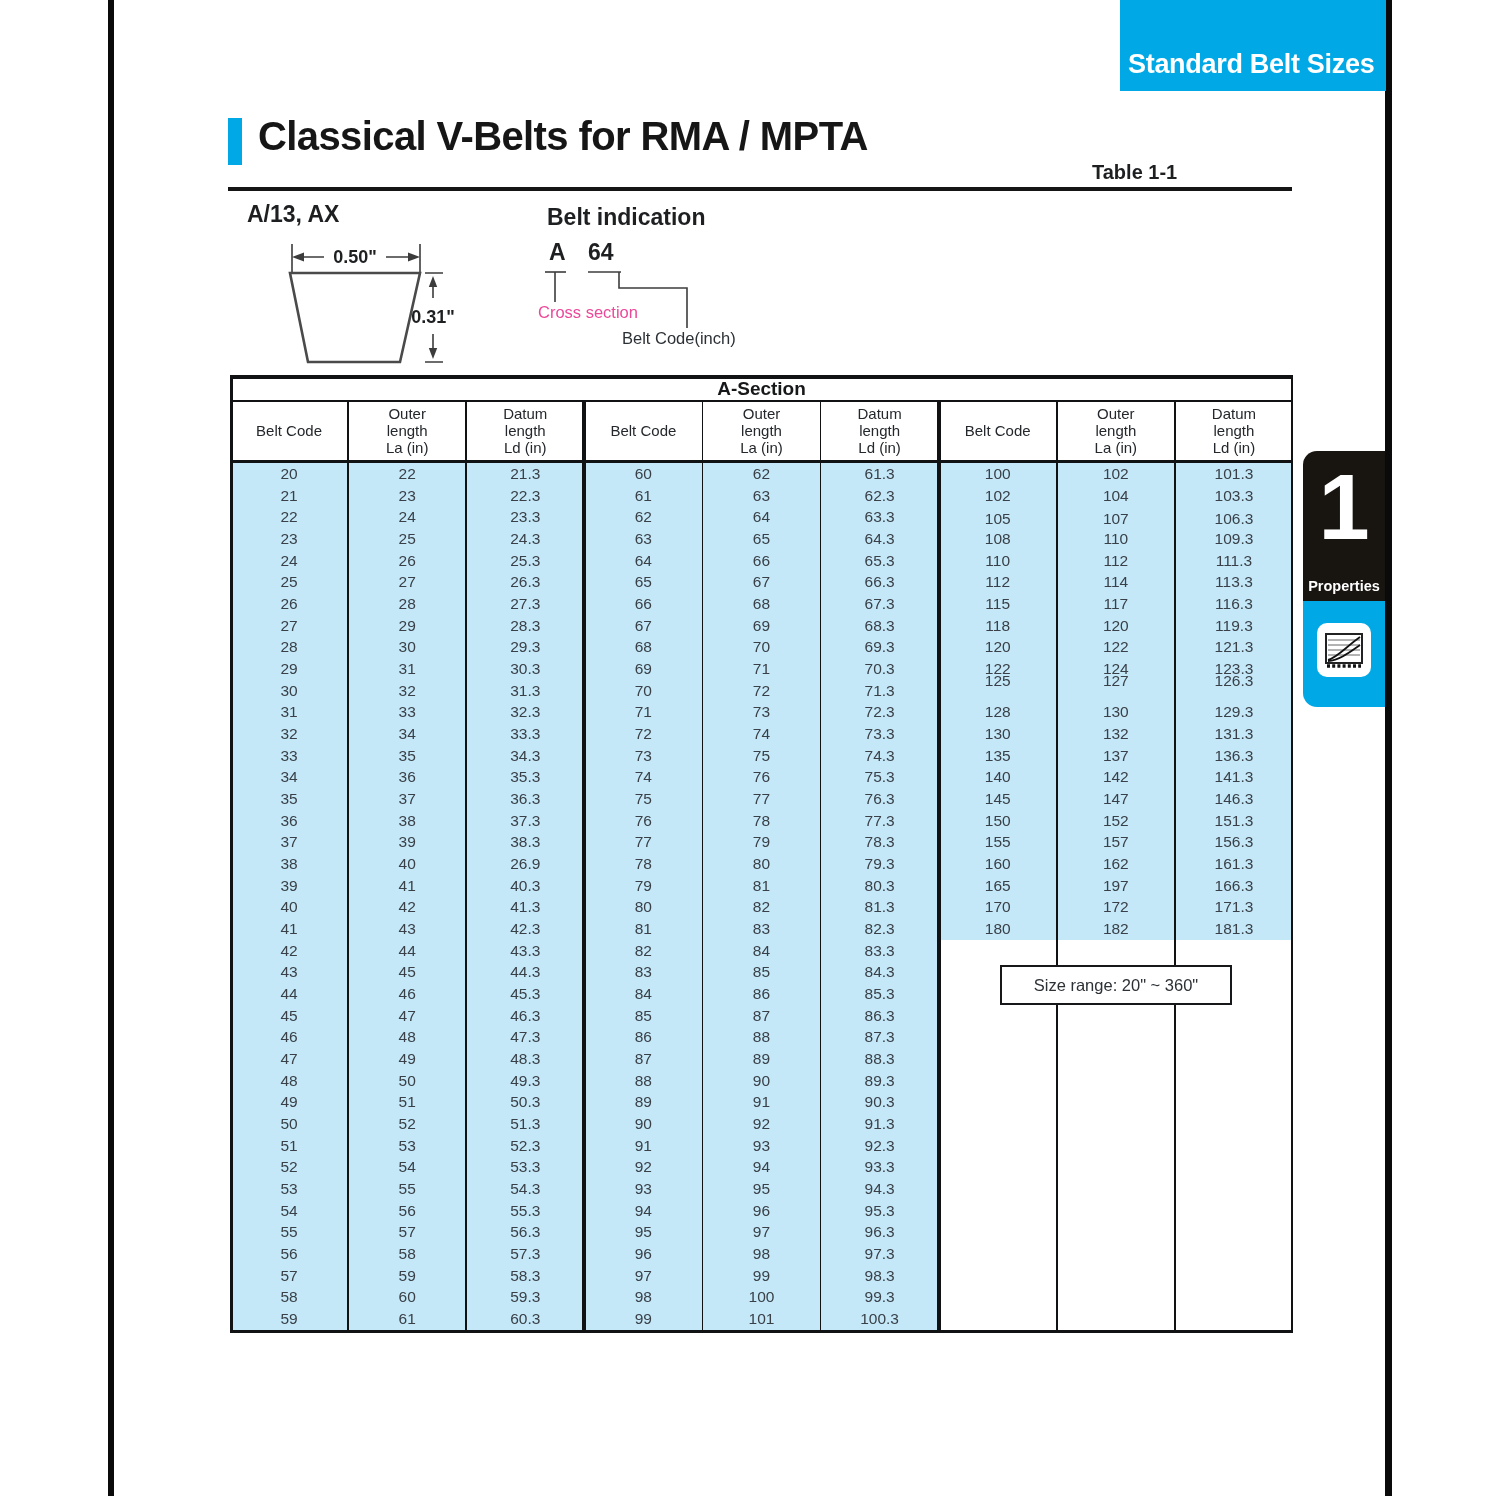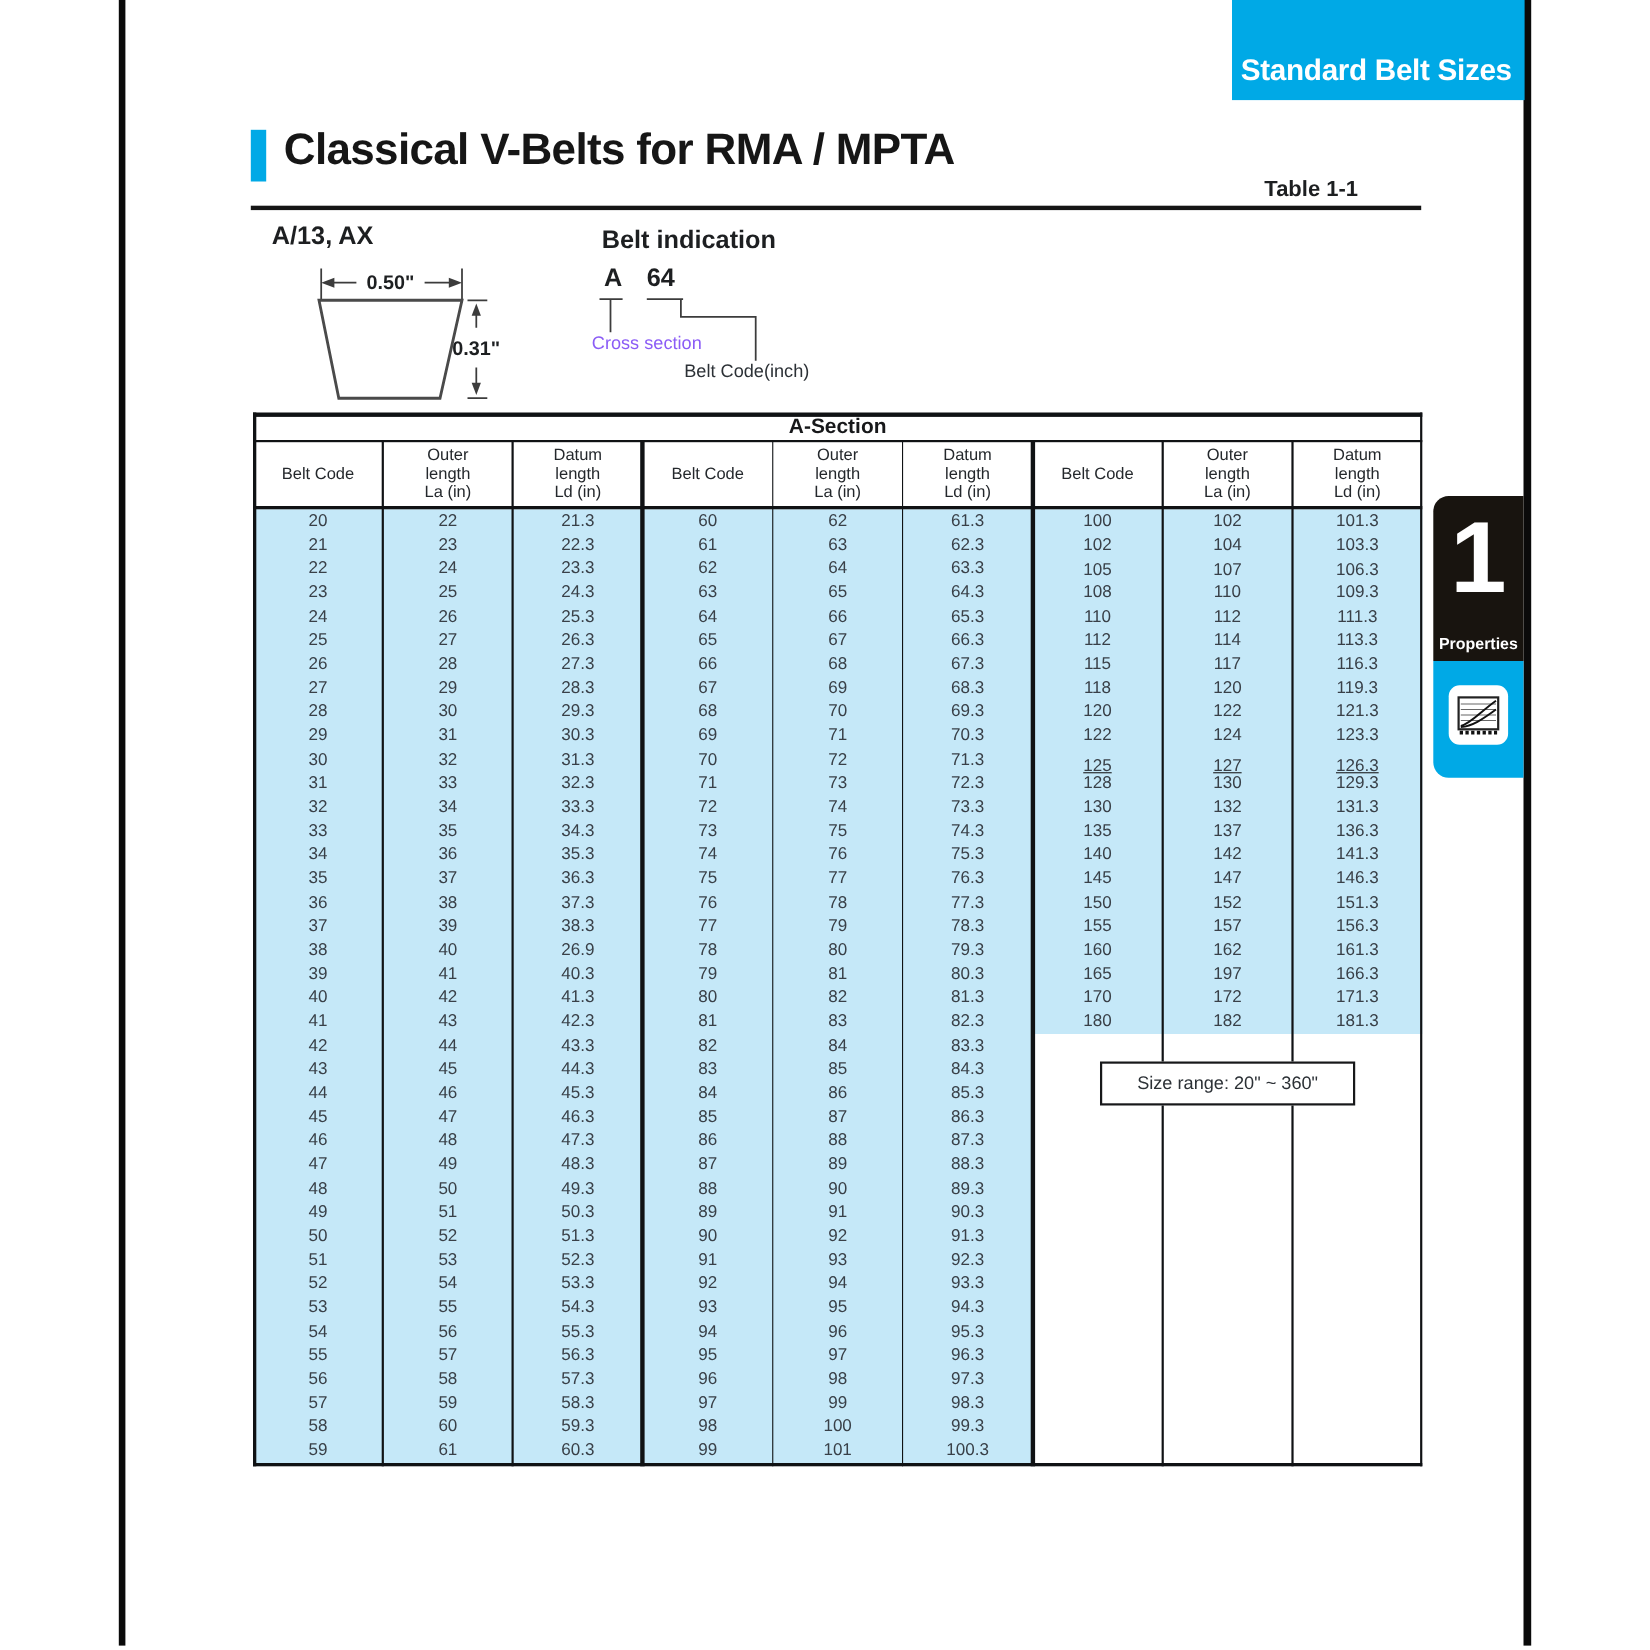--- a/index.html
+++ b/index.html
@@ -12,30 +12,30 @@
 
   
   .corner-tab{position:absolute;left:1120px;top:0;width:266px;height:91px;
       display:flex;align-items:flex-end;padding:0 0 11px 8px;box-sizing:border-box;}
   .corner-tab span{color:#fff;font-size:27px;font-weight:bold;letter-spacing:-0.3px;}
 
   
   .accent-bar{position:absolute;left:228px;top:118px;width:14px;height:47px;}
   .page-title{position:absolute;left:258px;top:114px;font-size:40px;font-weight:bold;
       letter-spacing:-0.6px;color:#161616;}
-  .table-ref{position:absolute;left:1092px;top:161px;width:200px;text-align:center;
+  .table-ref{position:absolute;left:1092px;top:161px;width:200px;text-align:left;
       font-size:20px;font-weight:bold;}
   .title-rule{position:absolute;left:228px;top:187px;width:1064px;height:4px;background:#151515;}
 
   
   .profile-label{position:absolute;left:247px;top:201px;font-size:23px;font-weight:bold;}
   .bi-heading{position:absolute;left:547px;top:204px;font-size:23px;font-weight:bold;}
   .bi-a{position:absolute;left:549px;top:239px;font-size:23px;font-weight:bold;}
   .bi-64{position:absolute;left:588px;top:239px;font-size:23px;font-weight:bold;}
-  .bi-cross{position:absolute;left:538px;top:303px;font-size:16.5px;color:#8b5cf6;}
+  .bi-cross{position:absolute;left:538px;top:303px;font-size:16.5px;color:#ec4899;}
   .bi-code{position:absolute;left:622px;top:329px;font-size:16.5px;color:#2c3136;}
 
   
   #belt-table{position:absolute;left:230px;top:375px;width:1063px;height:958px;}
   .section-title{position:absolute;left:0;top:3px;width:1063px;text-align:center;
       font-size:19px;font-weight:bold;color:#17181a;}
   .hl{position:absolute;}
   .trow{position:absolute;display:flex;align-items:center;}
   .trow span{flex:1;text-align:center;font-size:15.5px;color:#394048;}
   .th{position:absolute;display:flex;flex-direction:column;justify-content:center;
@@ -605,21 +605,21 @@
       <div class="trow" style="left: 708.667px; top: 261.4px; width: 354.333px; height: 21.675px;">
         <span>120</span>
         <span>122</span>
         <span>121.3</span>
       </div>
       <div class="trow" style="left: 708.667px; top: 283.075px; width: 354.333px; height: 21.675px;">
         <span>122</span>
         <span>124</span>
         <span>123.3</span>
       </div>
-      <div class="trow" style="left: 708.667px; top: 311px; width: 354.333px; height: 21.675px; text-decoration: underline;">
+      <div class="trow" style="left: 708.667px; top: 295px; width: 354.333px; height: 21.675px;">
         <span>125</span>
         <span>127</span>
         <span>126.3</span>
       </div>
       <div class="trow" style="left: 708.667px; top: 326.425px; width: 354.333px; height: 21.675px;">
         <span>128</span>
         <span>130</span>
         <span>129.3</span>
       </div>
       <div class="trow" style="left: 708.667px; top: 348.1px; width: 354.333px; height: 21.675px;">

